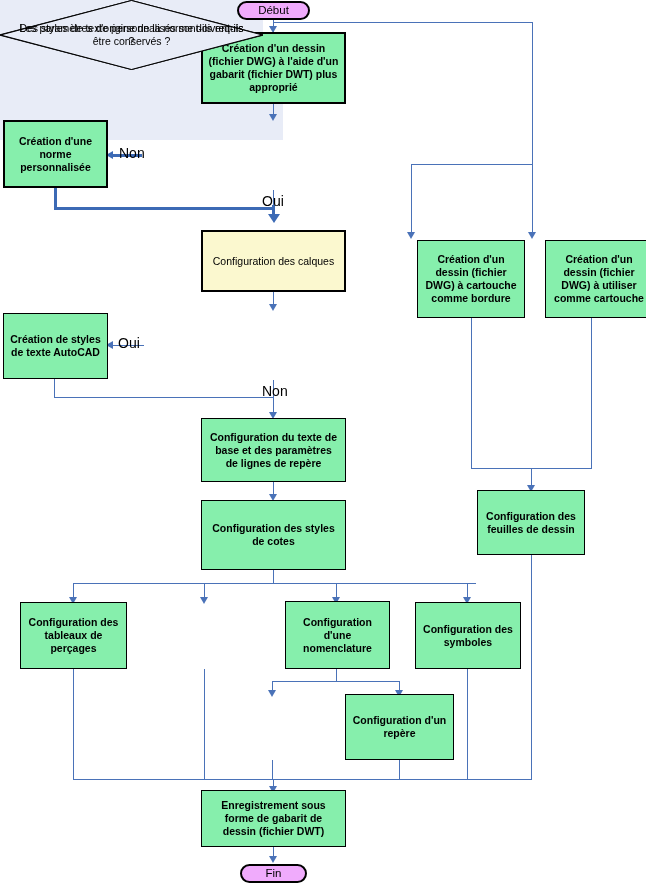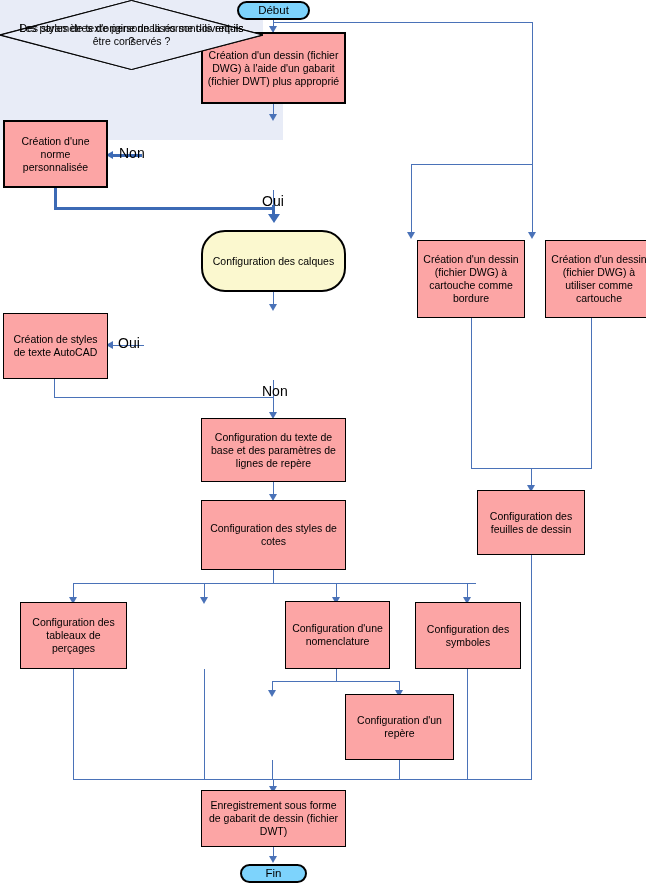--- a/index.html
+++ b/index.html
@@ -3,24 +3,24 @@
 <meta charset="utf-8">
 <style>
   html,body{margin:0;padding:0;background:#ffffff;}
   body{font-family:"Liberation Sans","DejaVu Sans",sans-serif;}
   #canvas{position:relative;width:646px;height:886px;background:#ffffff;overflow:hidden;}
 
   
   .node{position:absolute;box-sizing:border-box;display:flex;align-items:center;
         justify-content:center;text-align:center;color:#000;
         font-size:10.5px;line-height:13px;}
-  .proc{background:#fca5a5;border:1px solid #000;}
+  .proc{background:#86efac;border:1px solid #000;font-weight:bold;}
   .proc.thick{border:2px solid #000;}
   .hi{background:#fbf8cf;border:2px solid #000;}
-  .term{background:#7dd3fc;border:2px solid #000;border-radius:999px;font-size:11.5px;}
+  .term{background:#f0abfc;border:2px solid #000;border-radius:999px;font-size:11.5px;}
   .dec{background:#e8ecf7;}
   .dec .dectxt{position:relative;z-index:3;padding:0 16px;}
   .diamond-svg{position:absolute;left:0;top:0;}
 
   
   .ln{position:absolute;background:#4a72b8;}
   .lnh{height:1px;}
   .lnv{width:1px;}
   .ln.thickh{height:3px;background:#3c6ab5;}
   .ln.thickv{width:3px;background:#3c6ab5;}
@@ -129,21 +129,21 @@
     <svg class="diamond-svg" width="263" height="70" viewBox="0 0 263 70">
       <polygon points="131.5,1 262,35 131.5,69 1,35" fill="#e8ecf7" stroke="#000" stroke-width="2"></polygon>
     </svg>
     <div class="node" style="left:0;top:0;width:263px;height:70px;background:transparent;border:none;">
       <span class="dectxt">Les paramètres d'origine de la norme doivent-ils être conservés ?</span>
     </div>
   </div>
 
   <div class="node proc thick" style="left:3px;top:120px;width:105px;height:68px;padding:2px 4px;">Création d'une norme personnalisée</div>
 
-  <div class="node hi" style="left:201px;top:230px;width:145px;height:62px;padding:2px 6px;border-radius:24px;">Configuration des calques</div>
+  <div class="node hi" style="left:201px;top:230px;width:145px;height:62px;padding:2px 6px;">Configuration des calques</div>
 
   <div class="dec" style="left:142px;top:311px;width:263px;height:70px;padding-left:20px;">
     <svg class="diamond-svg" width="263" height="70" viewBox="0 0 263 70">
       <polygon points="131.5,0.5 262.5,35 131.5,69.5 0.5,35" fill="#e8ecf7" stroke="#000" stroke-width="1"></polygon>
     </svg>
     <div class="node" style="left:0;top:0;width:263px;height:70px;background:transparent;border:none;">
       <span class="dectxt">Des styles de texte personnalisés sont-ils requis ?</span>
     </div>
   </div>
 

